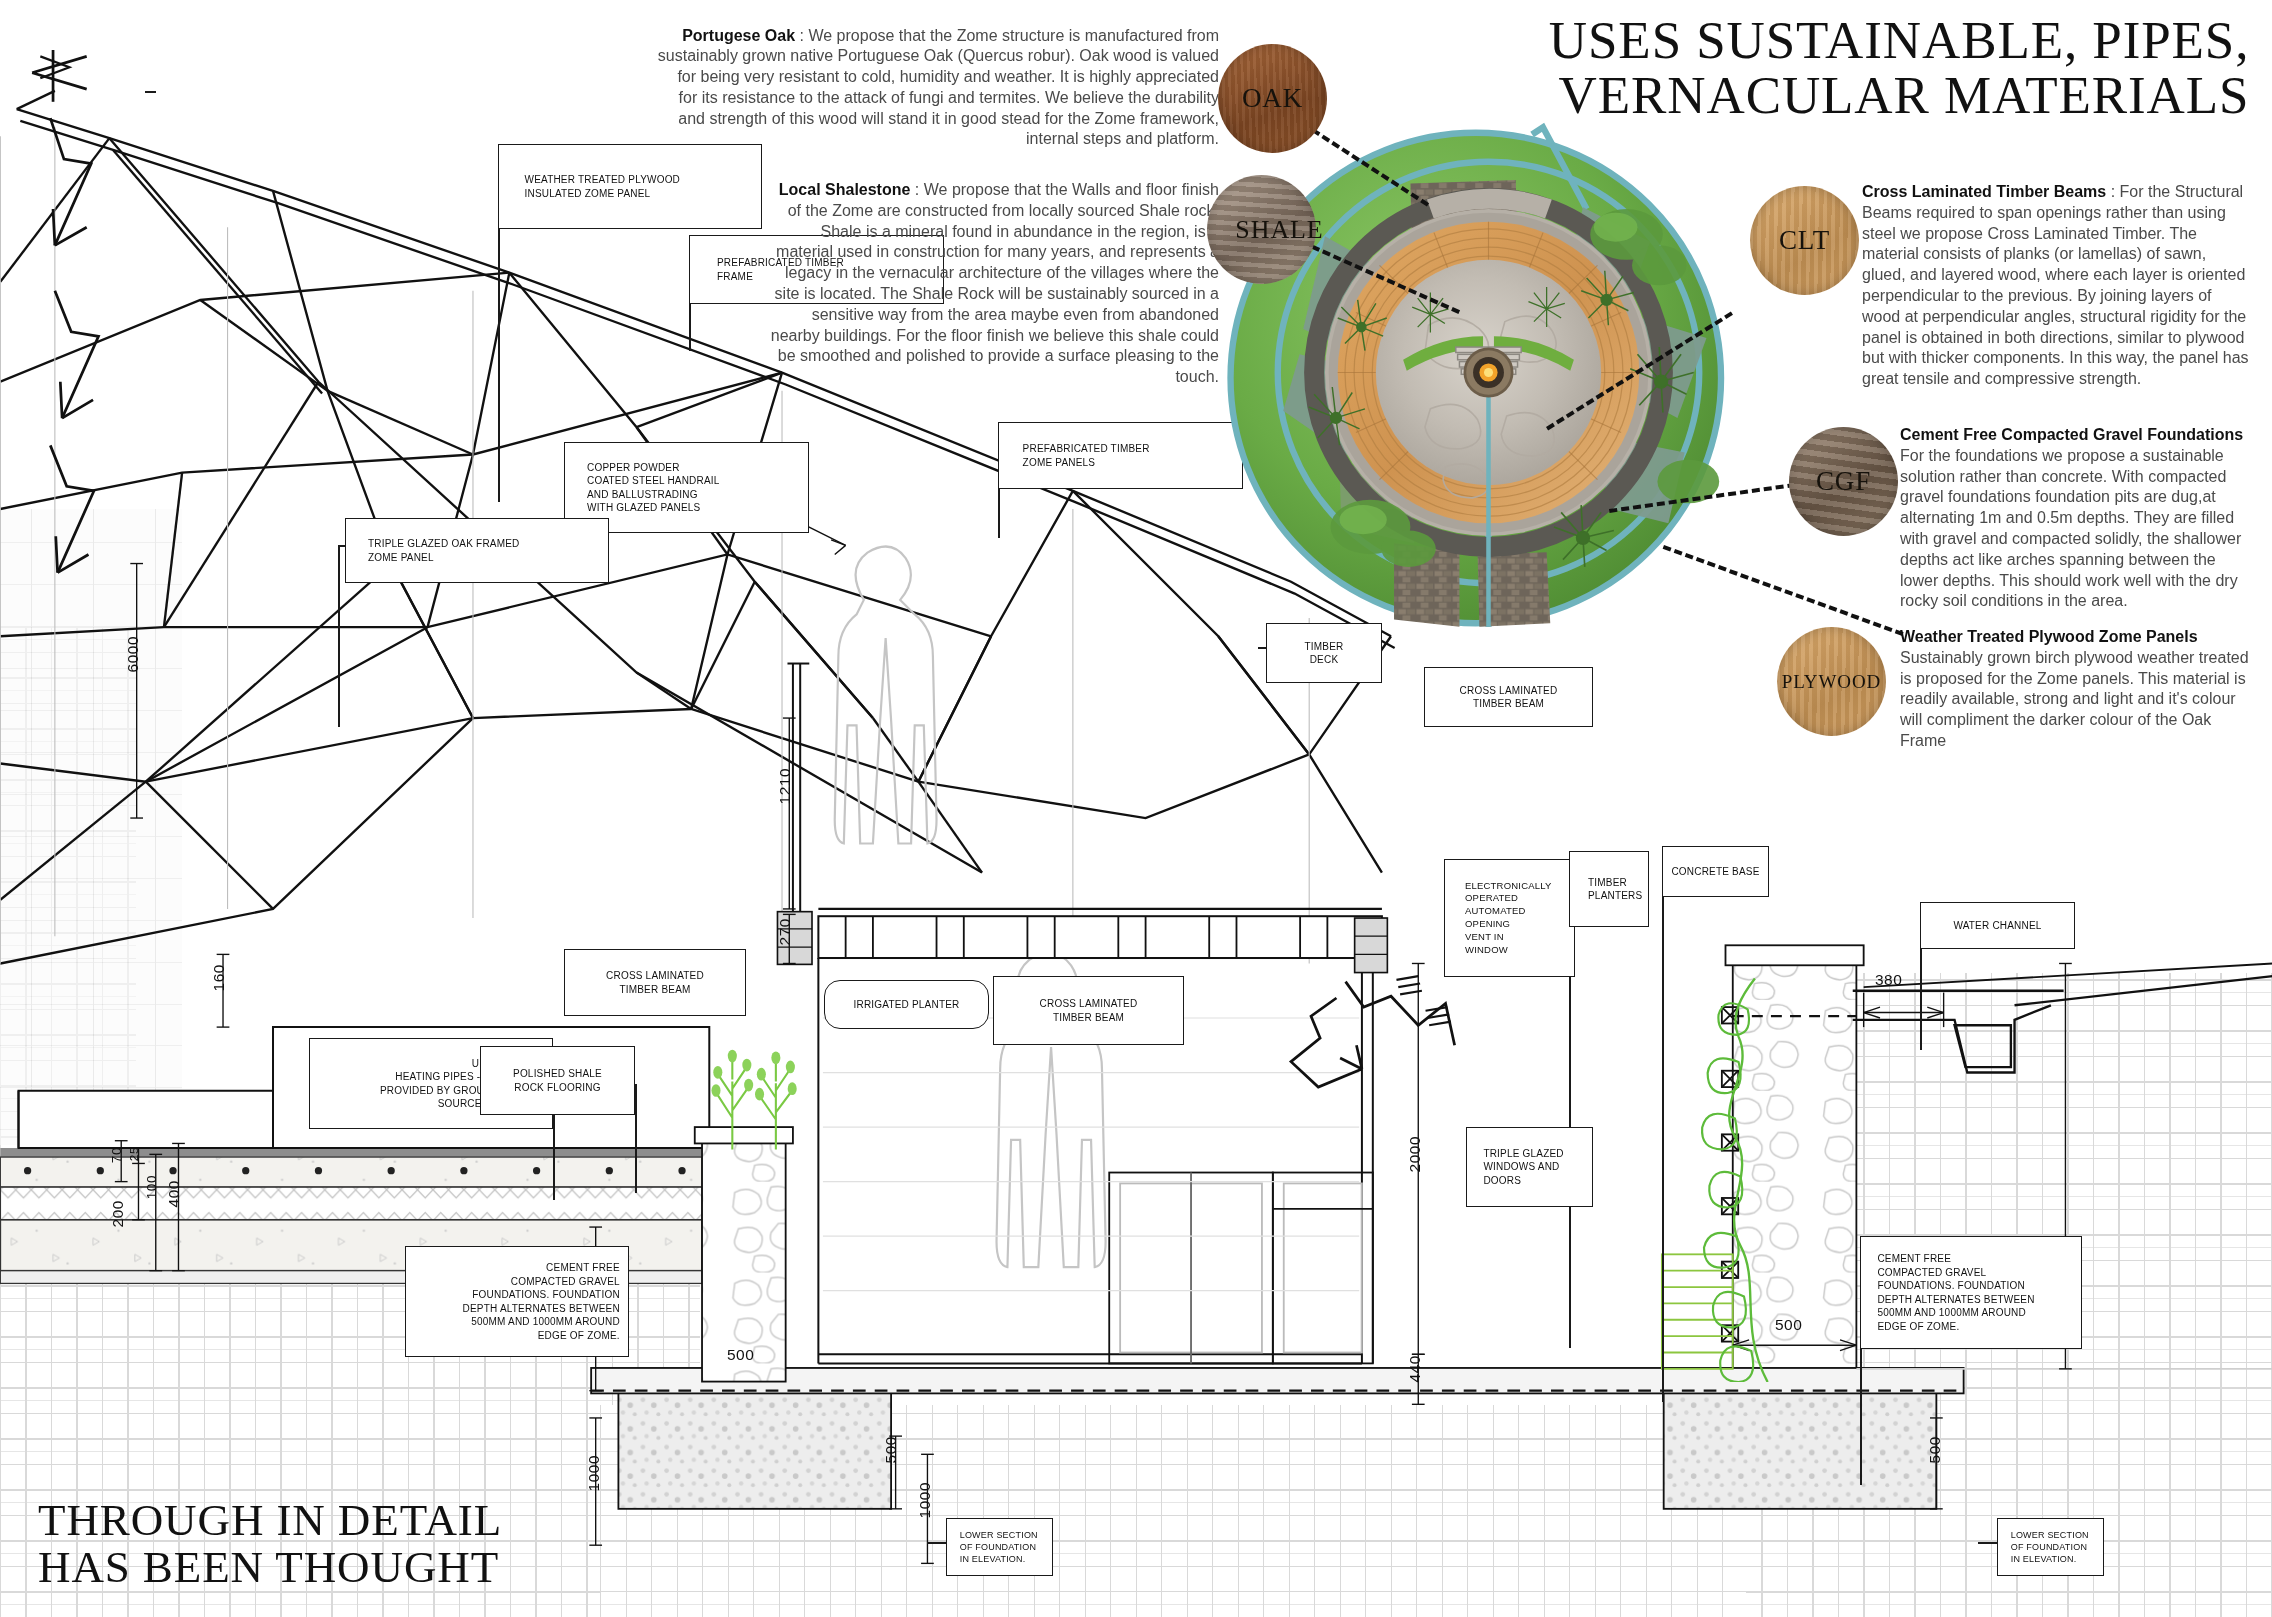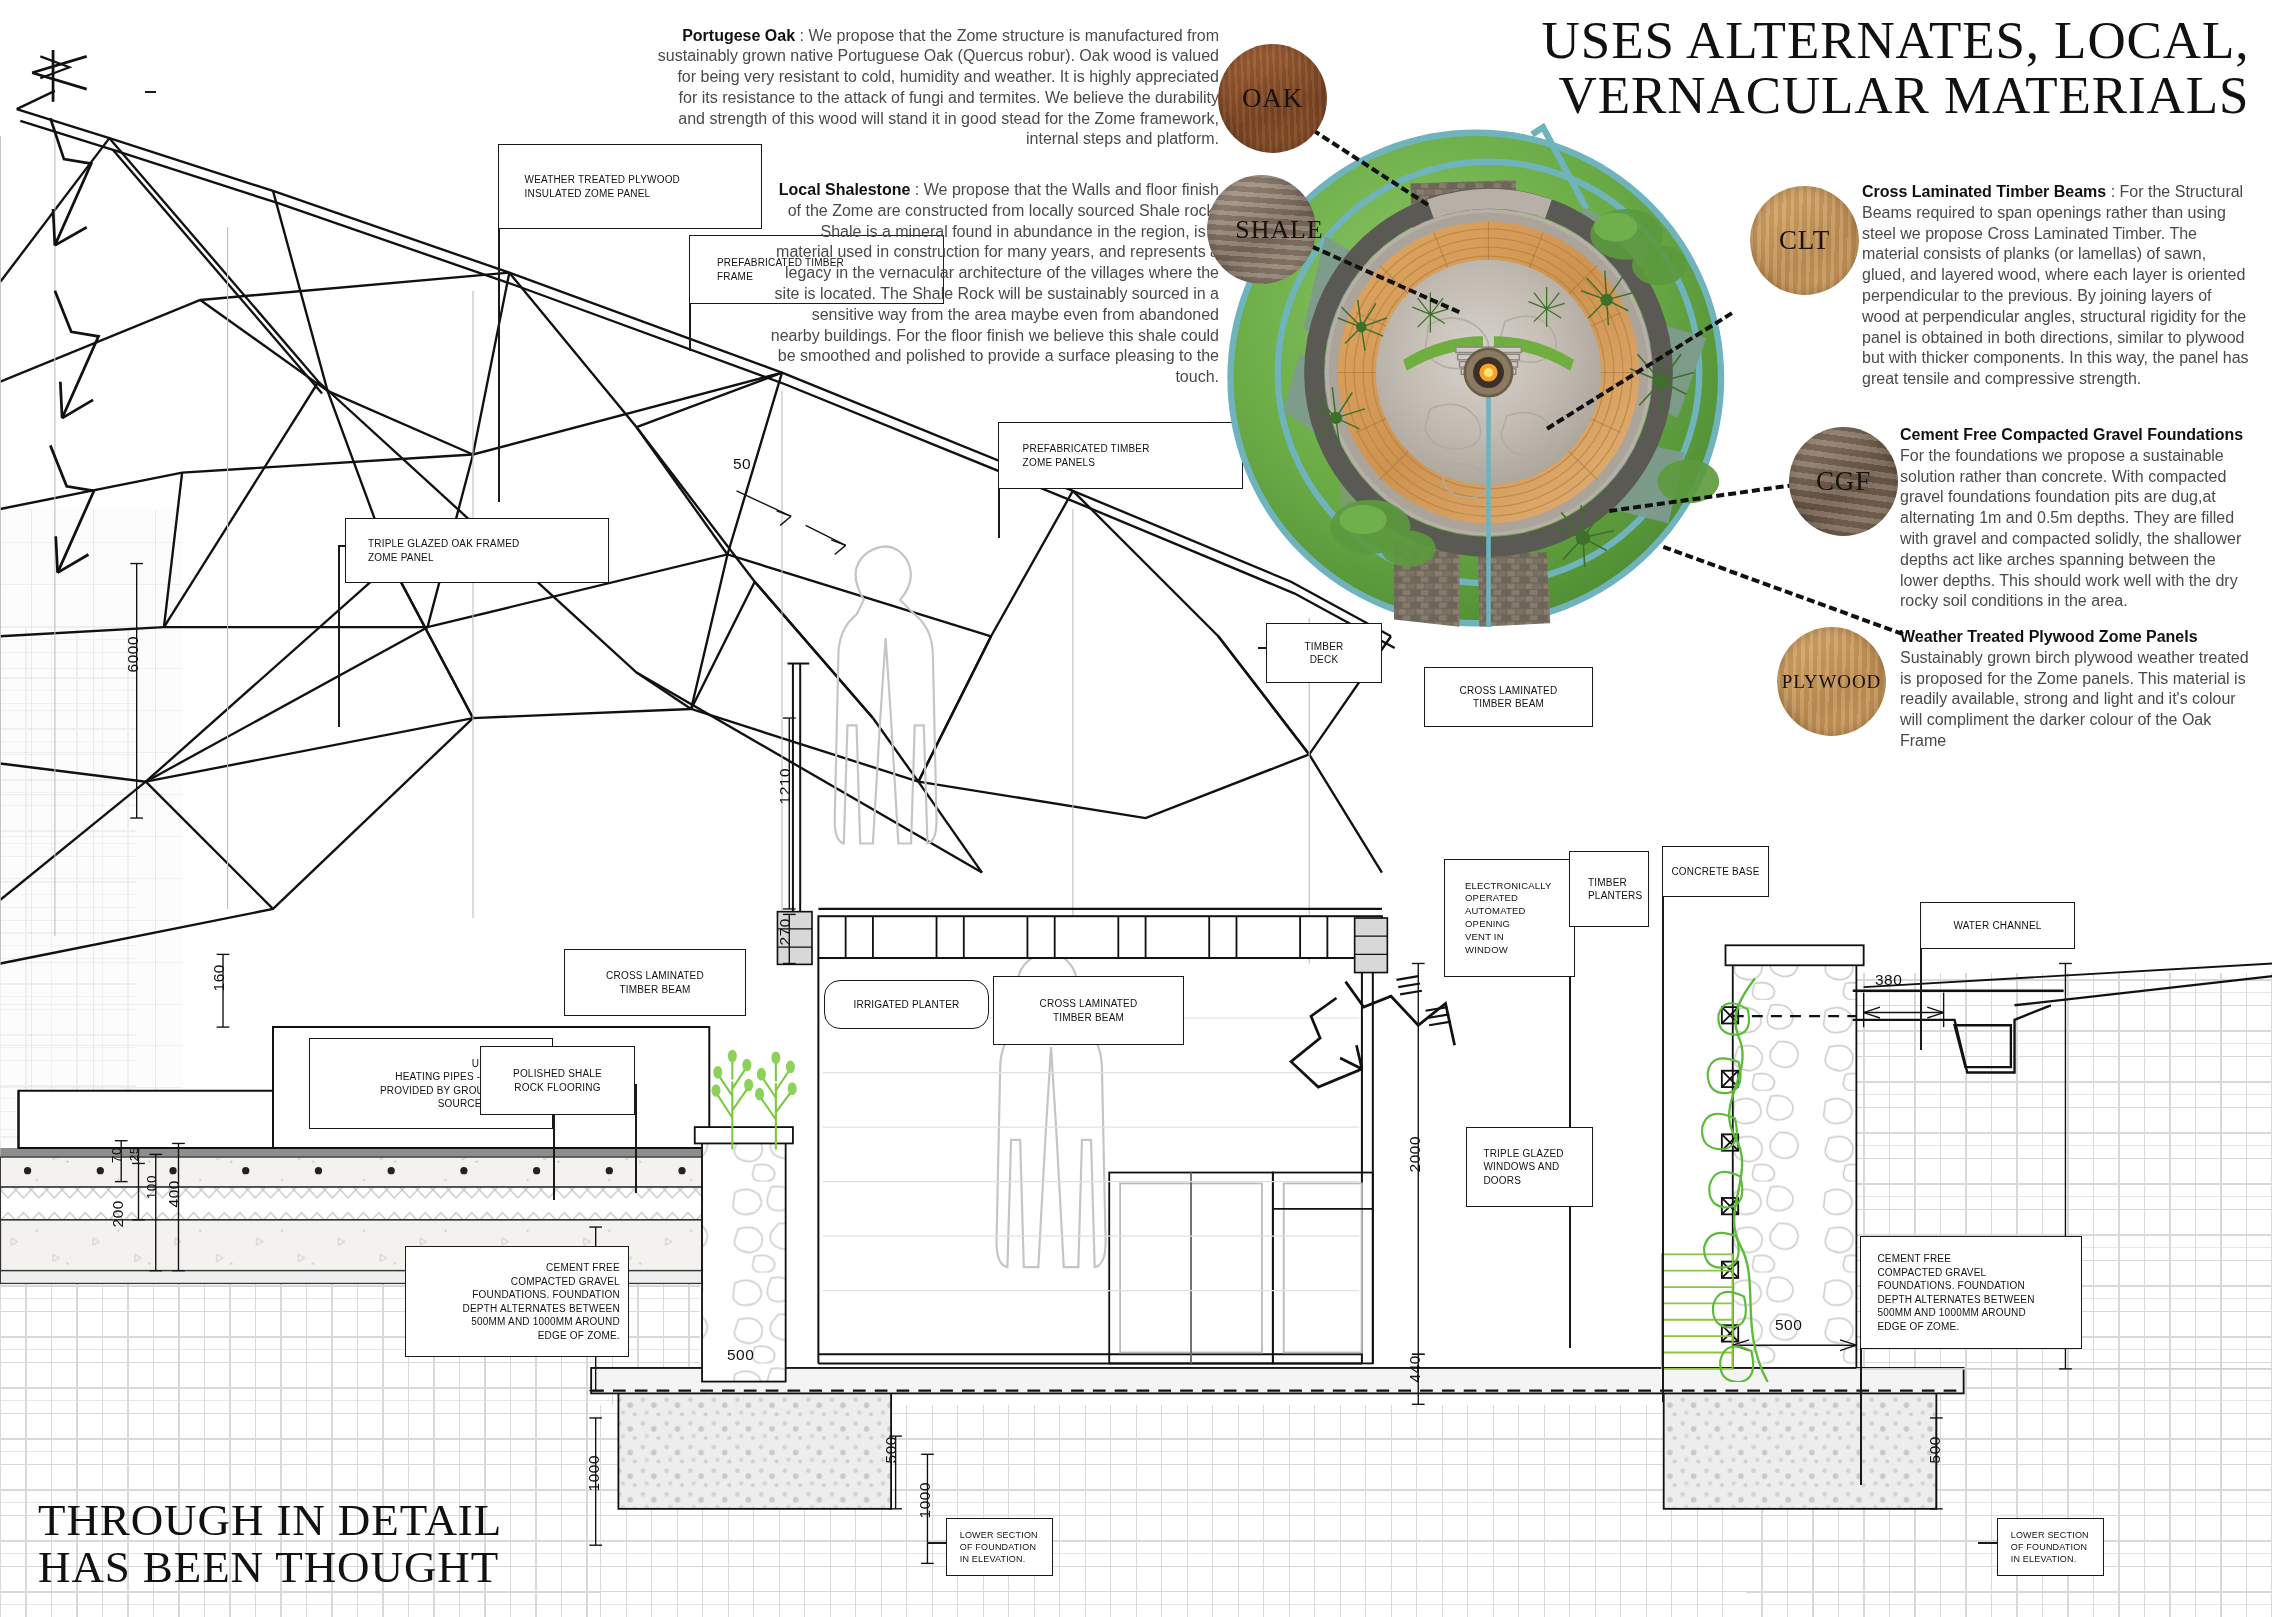--- a/index.html
+++ b/index.html
@@ -675,21 +675,21 @@
     <span>CLT</span>
   </div>
   <div class="badge cgf" style="left:1789px; top:427px; width:109px; height:109px;">
     <span>CGF</span>
   </div>
   <div class="badge plywood" style="left:1777px; top:627px; width:109px; height:109px;">
     <span style="font-size:19px;">PLYWOOD</span>
   </div>
 
   <div class="display-title" id="title-main">
-    <div>USES ALTERNATES, LOCAL,</div>
+    <div>USES SUSTAINABLE, PIPES,</div>
     <div>VERNACULAR MATERIALS</div>
   </div>
   <div class="display-title" id="title-bottom">
     <div>THROUGH IN DETAIL</div>
     <div>HAS BEEN THOUGHT</div>
   </div>
 
   <div class="para right-al" style="left:655px; top:25.5px; width:564px;">
     <b>Portugese Oak</b><span> : We propose that the Zome structure is manufactured from sustainably grown native Portuguese Oak (Quercus robur). Oak wood is valued for being very resistant to cold, humidity and weather. It is highly appreciated for its resistance to the attack of fungi and termites. We believe the durability and strength of this wood will stand it in good stead for the Zome framework, internal steps and platform.</span>
   </div>
@@ -714,20 +714,24 @@
 
   <div class="callout l" style="left:498px; top:144px; width:264px; height:85px; display:flex; align-items:center; white-space:pre-line; padding-left:25.5px;">WEATHER TREATED PLYWOOD
 INSULATED ZOME PANEL</div>
   <div class="lead" style="left:498px; top:193px; width:1.8px; height:309px;"></div>
   <div class="lead" style="left:498px; top:193px; width:12.7px; height:1.8px;"></div>
 
   <div class="callout l" style="left:689px; top:235px; width:255px; height:69px; display:flex; align-items:center; white-space:pre-line; padding-left:27px;">PREFABRICATED TIMBER
 FRAME</div>
   <div class="lead" style="left:689px; top:255px; width:1.8px; height:96px;"></div>
 
+  <div class="callout l" style="left:564px; top:442px; width:245px; height:91px; display:flex; align-items:center; white-space:pre-line; padding-left:22px;">COPPER POWDER
+COATED STEEL HANDRAIL
+AND BALLUSTRADING
+WITH GLAZED PANELS</div>
 
   <div class="callout l" style="left:998px; top:422px; width:245px; height:67px; display:flex; align-items:center; white-space:pre-line; padding-left:23.6px;">PREFABRICATED TIMBER
 ZOME PANELS</div>
   <div class="lead" style="left:998px; top:438px; width:1.8px; height:100px;"></div>
 
   <div class="callout l" style="left:345px; top:518px; width:264px; height:65px; display:flex; align-items:center; white-space:pre-line; padding-left:22px;">TRIPLE GLAZED OAK FRAMED
 ZOME PANEL</div>
   <div class="lead" style="left:338px; top:545px; width:1.8px; height:182px;"></div>
   <div class="lead" style="left:338px; top:545px; width:11px; height:1.8px;"></div>
 

